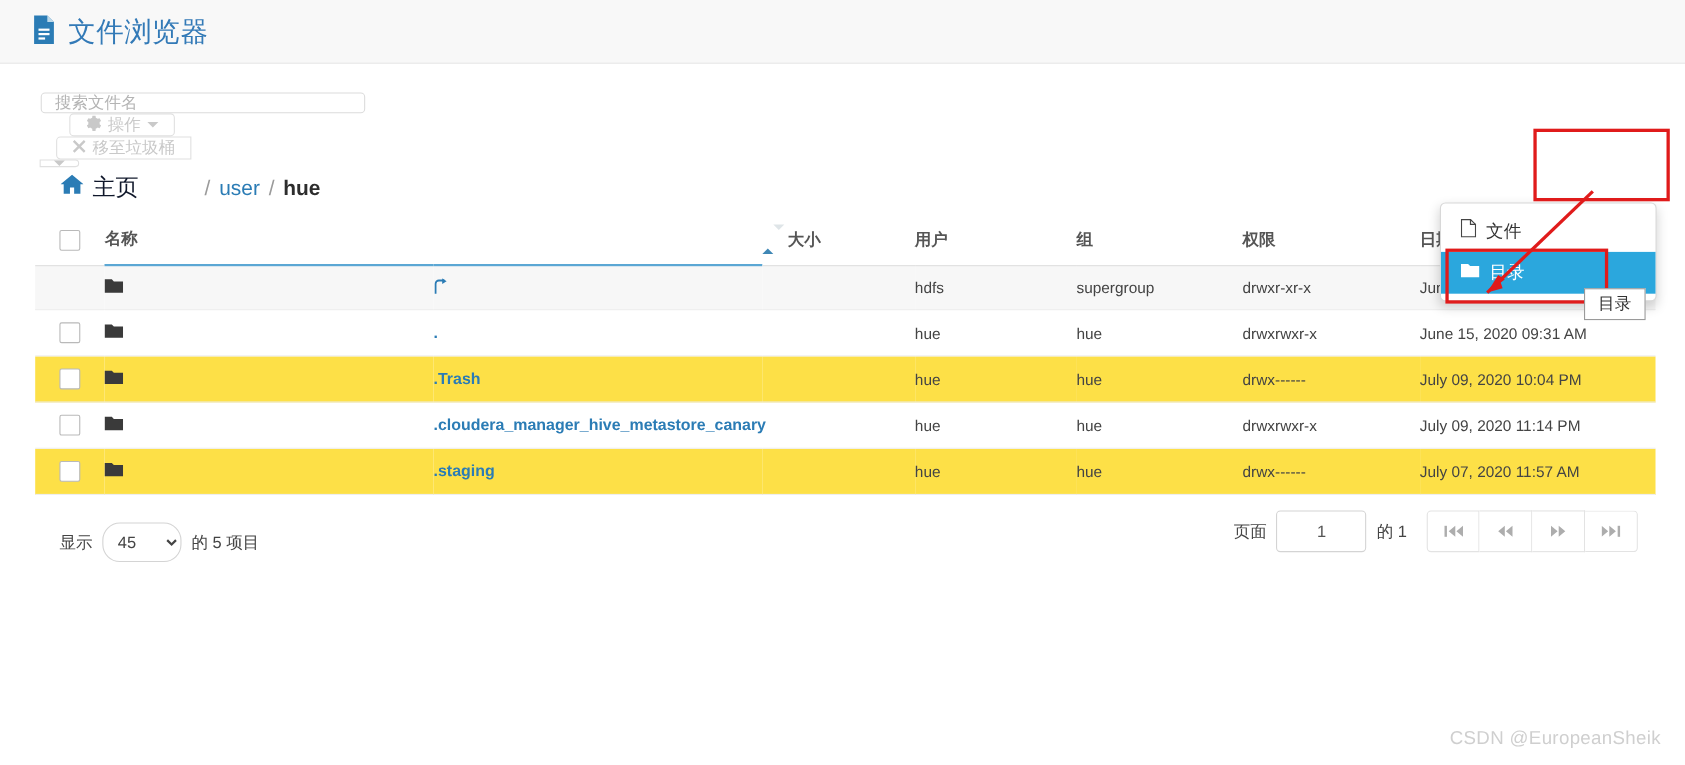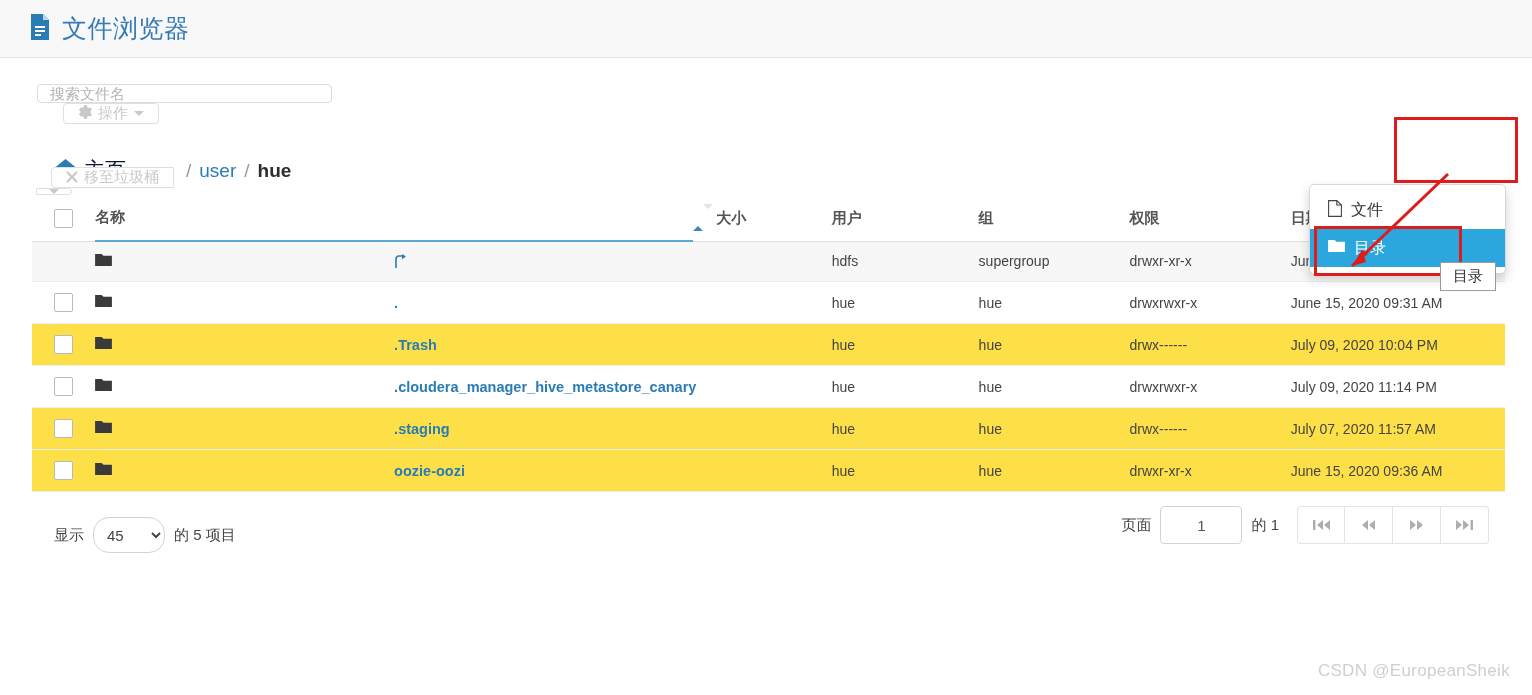--- a/index.html
+++ b/index.html
@@ -78,21 +78,21 @@
     justify-content: center;
     padding: 0 14px;
     cursor: pointer;
     white-space: nowrap;
     font-family: inherit;
   }
   .btn-disabled { color: #c9c9c9; cursor: default; }
   .btn-link { color: #2b7cb5; }
 
   .btn-actions { margin-left: 26px; }
-  .btn-trash   { margin-left: 14px; border-top-right-radius:0; border-bottom-right-radius:0;margin-top:43px;}
+  .btn-trash   { margin-left: 14px; border-top-right-radius:0; border-bottom-right-radius:0;}
   .btn-trash-caret {
     margin-left: -1px; width: 36px; padding: 0;
     border-top-left-radius: 0; border-bottom-left-radius: 0;
   }
 
   .caret {
     display: inline-block;
     width: 0; height: 0;
     border-left: 5px solid transparent;
     border-right: 5px solid transparent;
@@ -468,34 +468,20 @@
                 </svg></span></td>
           <td class="col-name"><span class="file-link">.staging</span></td>
           <td class="col-size"></td>
           <td class="col-user">hue</td>
           <td class="col-group">hue</td>
           <td class="col-perm">drwx------</td>
           <td class="col-date">July 07, 2020 11:57 AM</td>
         </tr>
 
 
-        <tr class="row-alt">
-          <td class="col-chk">
-              <span class="chk"></span>
-            </td>
-          <td class="col-icon"><span><svg width="17" height="14" viewBox="0 0 18 15">
-                  <path fill="#3a3a3a" d="M0 1h7l2 2h9v11H0z"></path>
-                </svg></span></td>
-          <td class="col-name"><span class="file-link">oozie-oozi</span></td>
-          <td class="col-size"></td>
-          <td class="col-user">hue</td>
-          <td class="col-group">hue</td>
-          <td class="col-perm">drwxr-xr-x</td>
-          <td class="col-date">June 15, 2020 09:36 AM</td>
-        </tr>
 
       </tbody>
     </table>
 
     <div class="tfooter">
       <span class="ft-label">显示</span>
       <select class="page-size-select">
         <option>45</option>
       </select>
       <span class="ft-label">的 5 项目</span>

